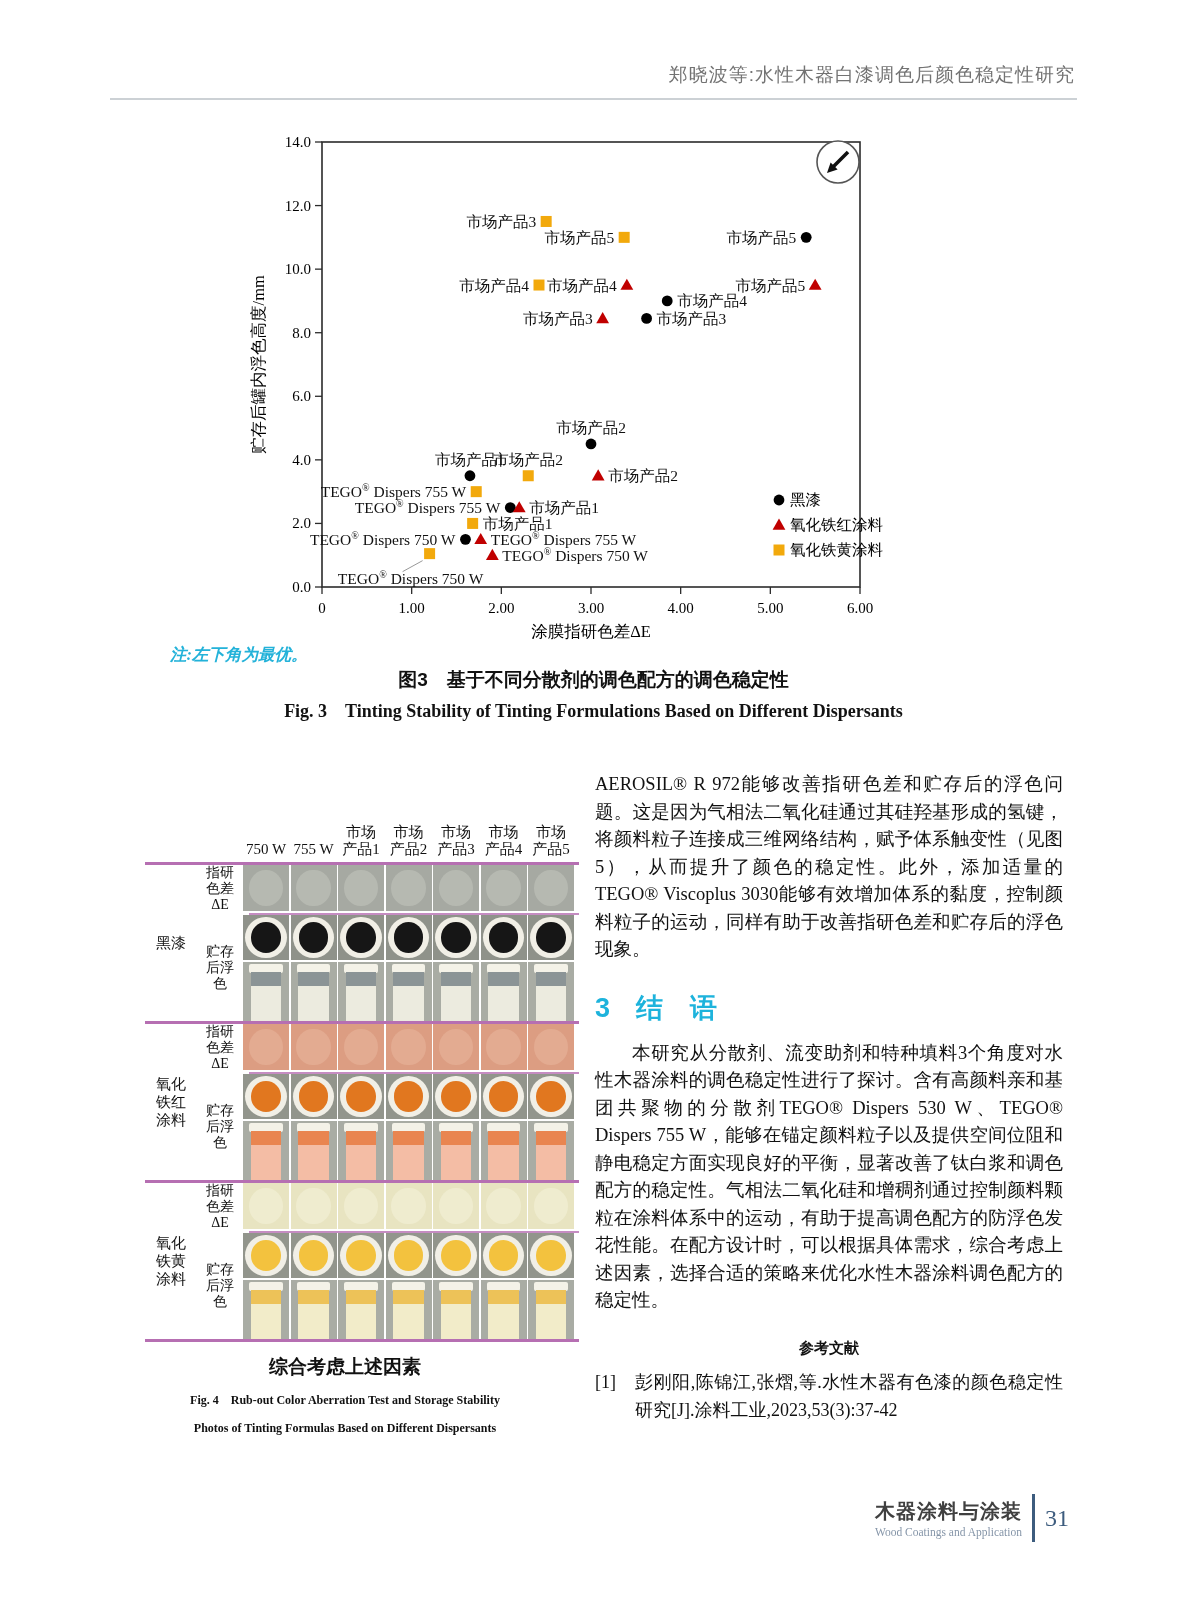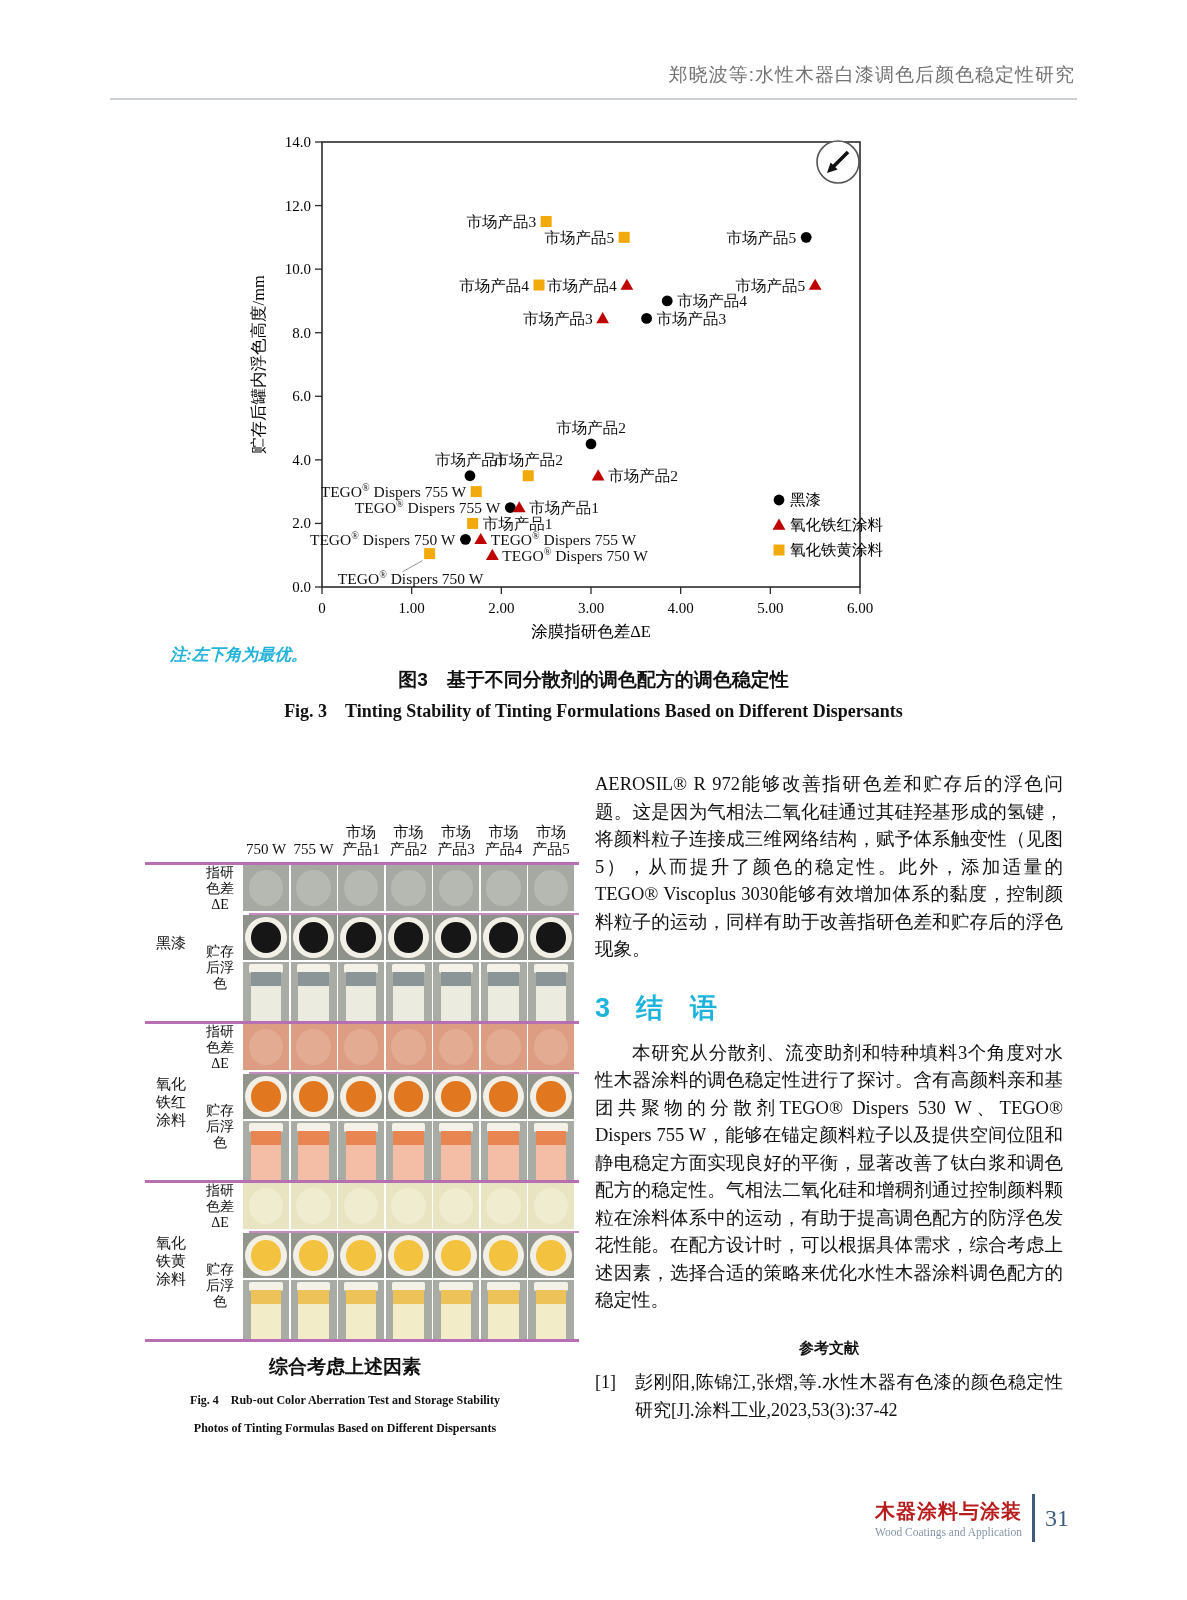--- a/index.html
+++ b/index.html
@@ -57,21 +57,21 @@
   .section-head{margin:26px 0 14px 0;color:#1db3dc;font-family:"Liberation Sans",sans-serif;
                 font-weight:bold;font-size:27px;}
   .section-head .num{margin-right:26px;}
   .ref-head{text-align:center;font-weight:bold;font-size:15px;margin:24px 0 10px 0;}
   .ref-item{display:flex;font-size:18px;line-height:28px;}
   .ref-index{width:40px;flex:none;}
   .ref-text{flex:1;text-align:justify;}
   
   .footer{position:absolute;top:1494px;right:118px;display:flex;align-items:center;}
   .footer-txt{text-align:right;margin-right:10px;}
-  .footer-cn{font-weight:bold;font-size:20px;color:#b91c1c;font-family:"Liberation Sans",sans-serif;letter-spacing:1px;}
+  .footer-cn{font-weight:bold;font-size:20px;color:#404040;font-family:"Liberation Sans",sans-serif;letter-spacing:1px;}
   .footer-en{font-size:11.5px;color:#8595a8;margin-top:1px;}
   .footer-bar{width:3px;height:48px;background:#3d5c7e;margin-right:10px;}
   .footer-page{font-size:24px;color:#3d5c7e;}
 </style>
 </head>
 <body>
 
 <div class="page">
 
   <div class="running-head">郑晓波等:水性木器白漆调色后颜色稳定性研究</div>

